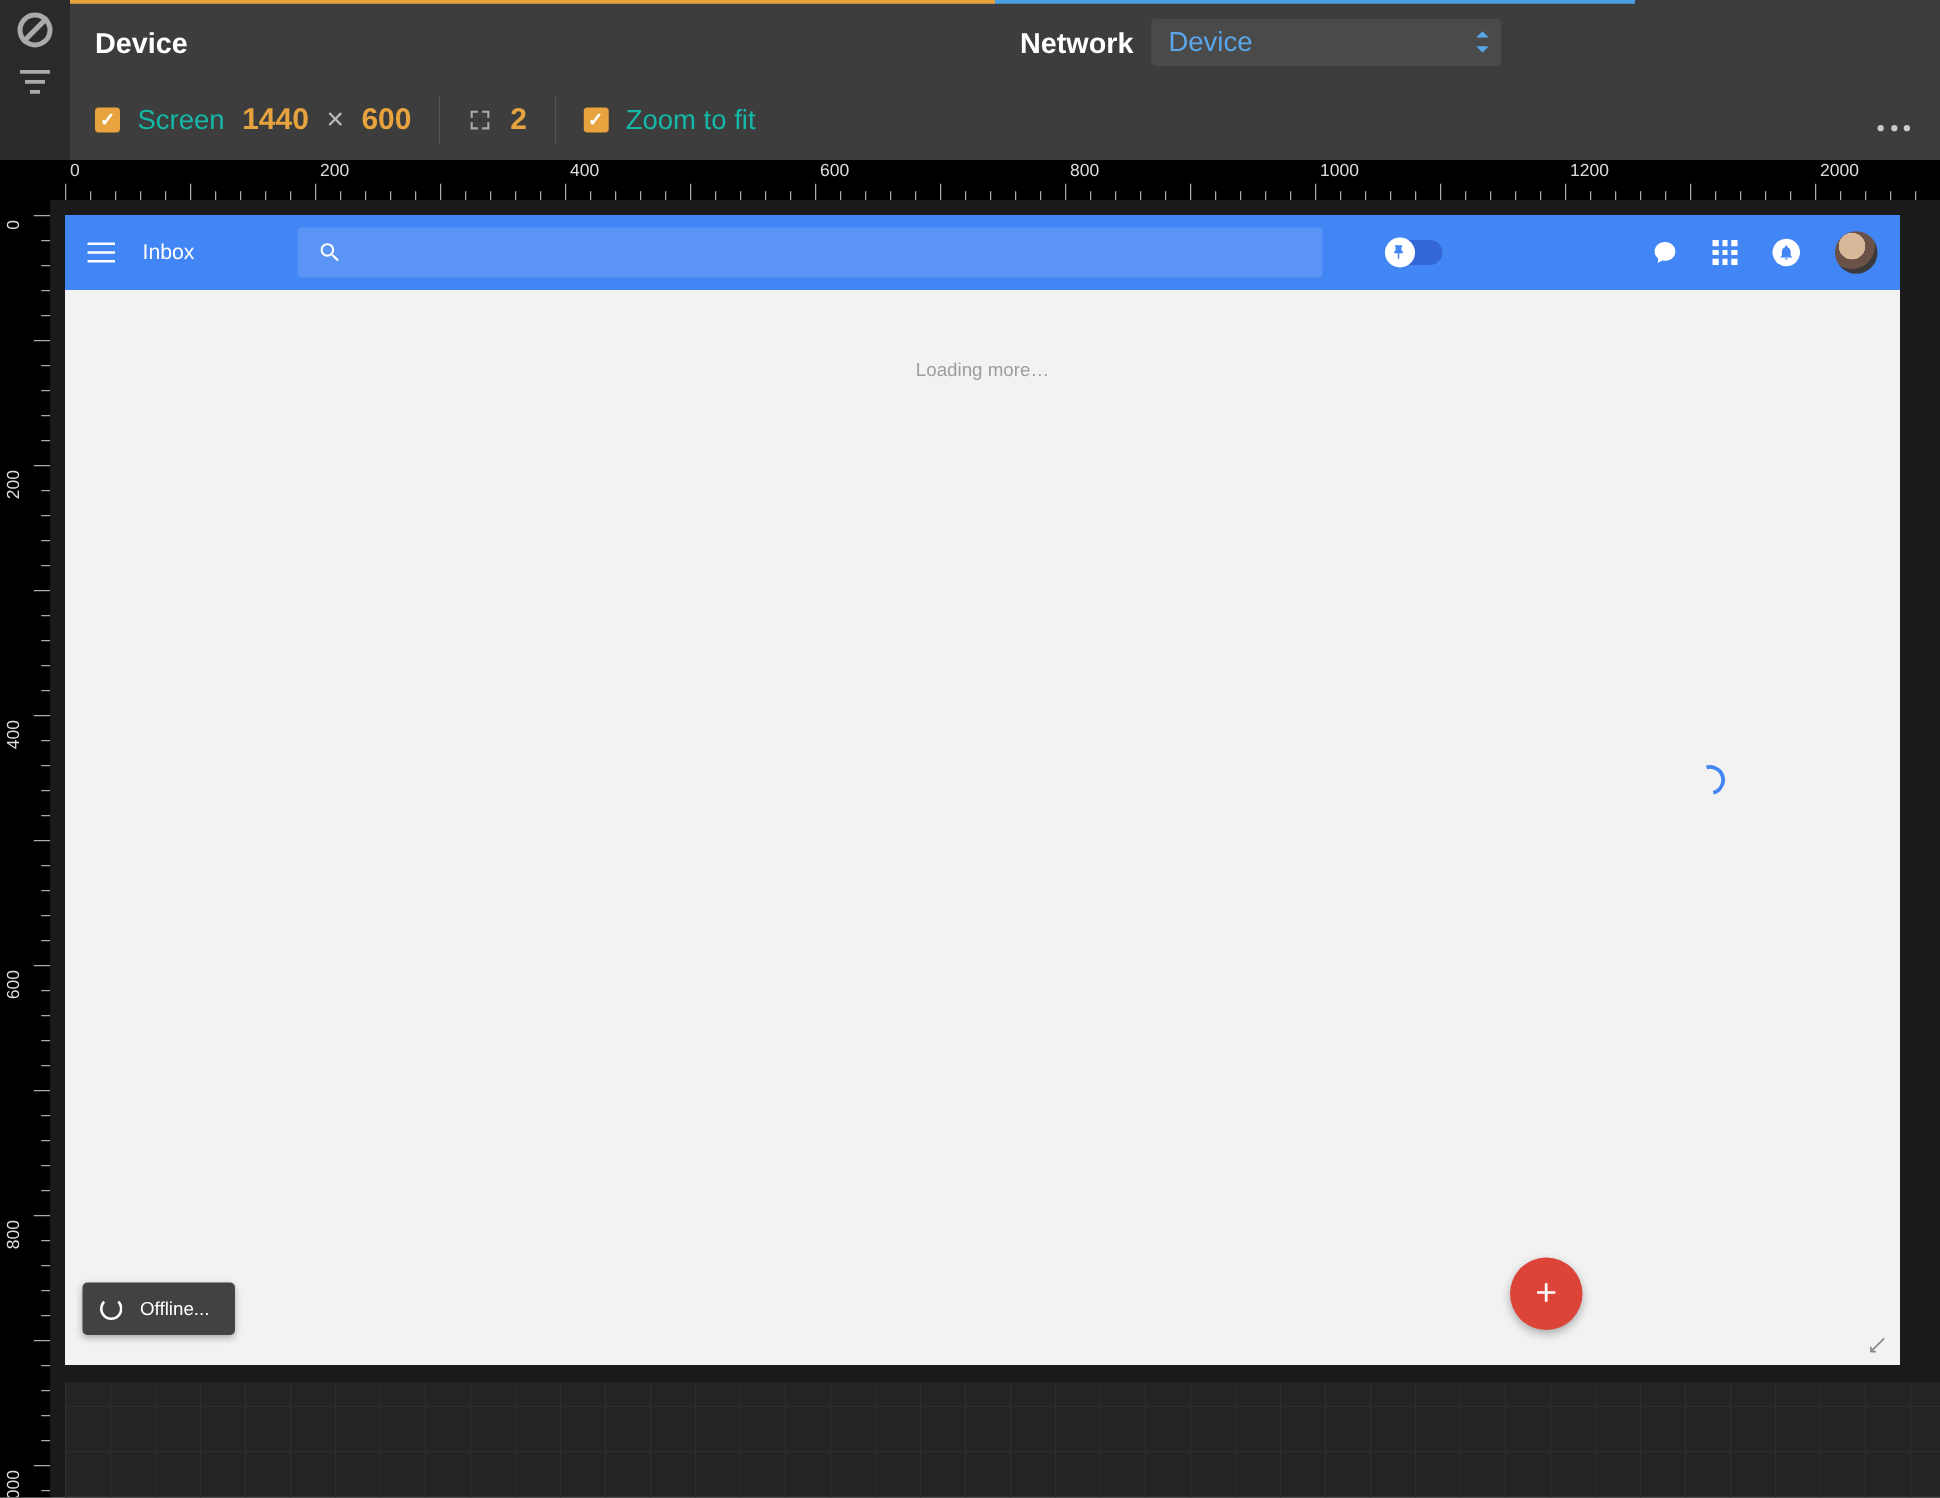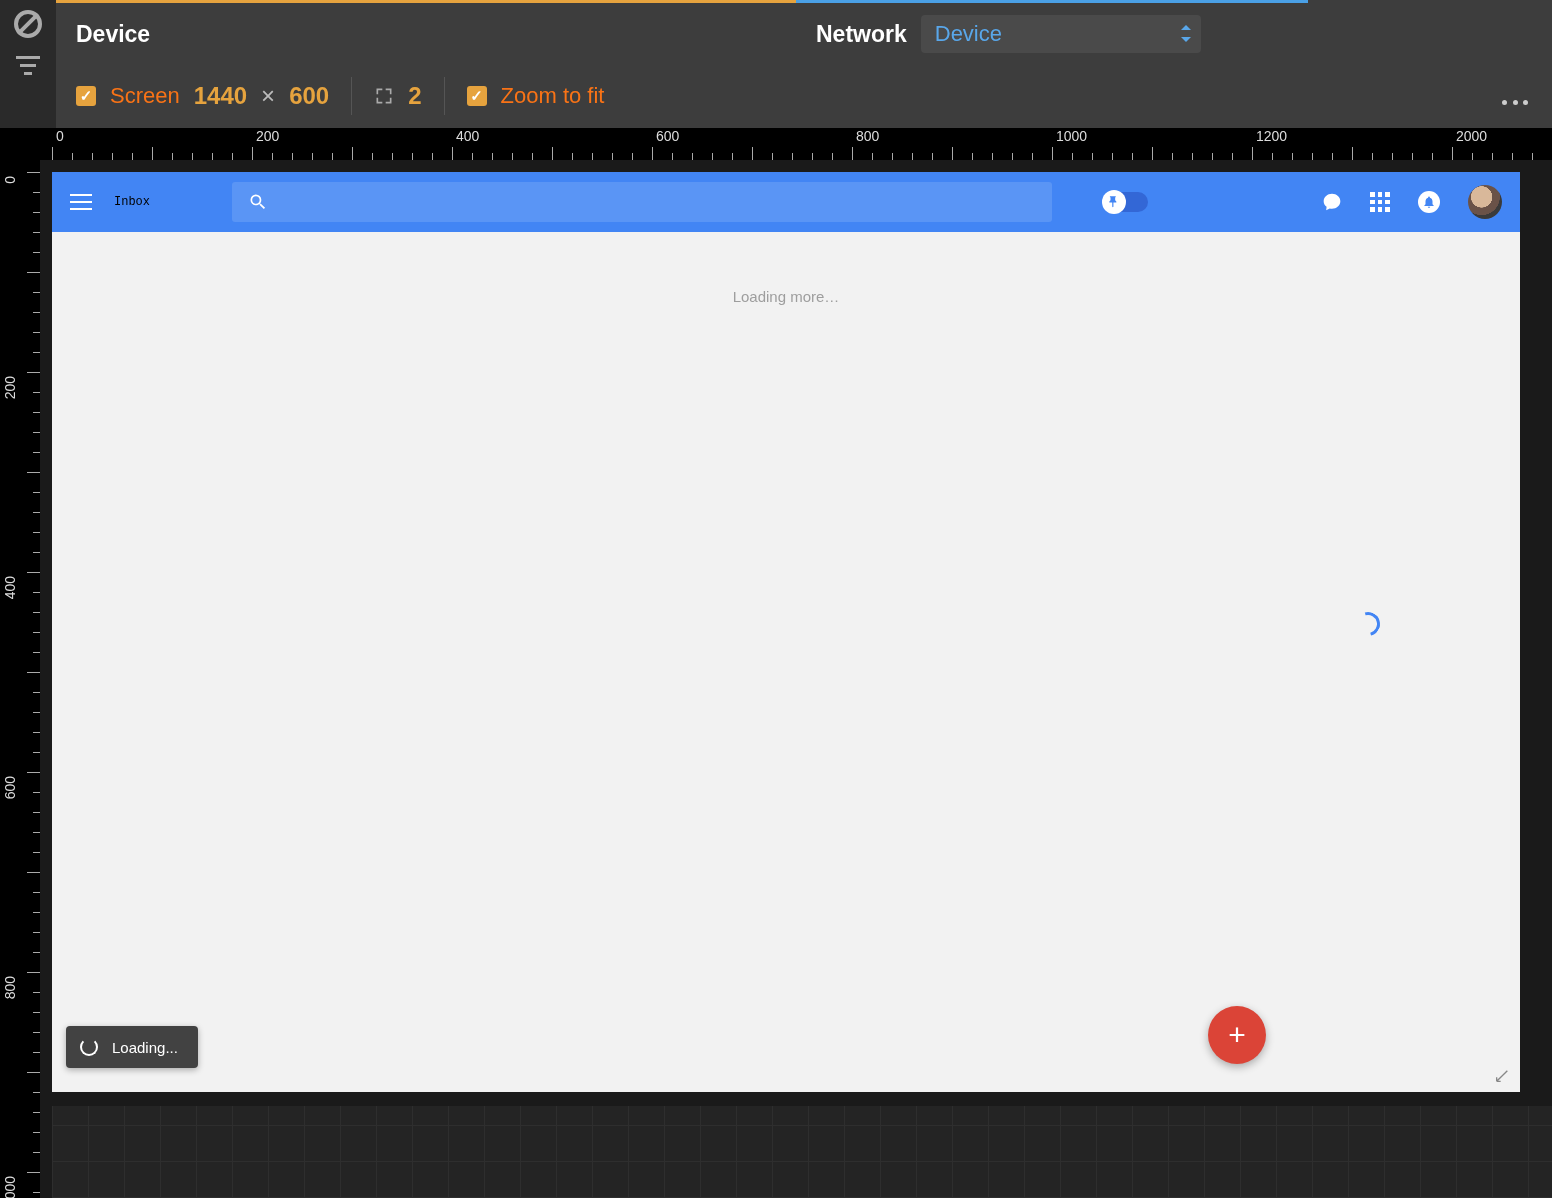--- a/index.html
+++ b/index.html
@@ -98,21 +98,21 @@
   border-radius: 3px;
   display: flex;
   align-items: center;
   justify-content: center;
   color: #fff;
   font-size: 15px;
   font-weight: bold;
 }
 .dt-val-orange { color: #e6a33e; font-weight: 600; font-size: 24px; }
 .dt-val-gray { color: #bbb; font-size: 24px; }
-.dt-muted { color: #f97316; font-size: 22px; }
+.dt-muted { color: #14b8a6; font-size: 22px; }
 .dt-sep { width: 1px; height: 38px; background: #555; margin: 0 8px; }
 .dt-ua { color: #bbb; font-size: 20px; font-weight: 600; }
 .dt-link { color: #59a7ea; font-size: 22px; }
 
 .dt-more {
   position: absolute;
   right: 24px;
   bottom: 18px;
   width: 26px; height: 10px;
   display: flex;
@@ -226,21 +226,21 @@
   gap: 22px;
   color: #fff;
 }
 .menu-icon {
   width: 22px; height: 16px;
   display: flex;
   flex-direction: column;
   justify-content: space-between;
 }
 .menu-icon span { height: 2px; background: #fff; }
-.inbox-title { font-size: 12px; color: #000000; font-family: Liberation Mono, monospace; }
+.inbox-title { font-size: 17px; color: #ffffff; }
 .search-bar {
   flex: 1;
   max-width: 820px;
   height: 40px;
   background: #5a95f5;
   border-radius: 3px;
   display: flex;
   align-items: center;
   padding: 0 16px;
   gap: 16px;
@@ -623,21 +623,21 @@
             </svg>
         </div>
         <div class="avatar"></div>
       </div>
     </div>
     <div class="inbox-body">
       <div class="loading-more">Loading more…</div>
       <div class="spinner-right"></div>
       <div class="loading-toast">
         <div class="sp"></div>
-        <span>Loading...</span>
+        <span>Offline...</span>
       </div>
       <div class="fab">
           <span>+</span>
         </div>
       <div class="resize-handle">
         <svg viewBox="0 0 24 24" width="16" height="16" fill="#888">
             <path d="M4 20L20 4M4 20h6M4 20v-6" stroke="#888" stroke-width="2" fill="none"></path>
           </svg>
       </div>
     </div>

